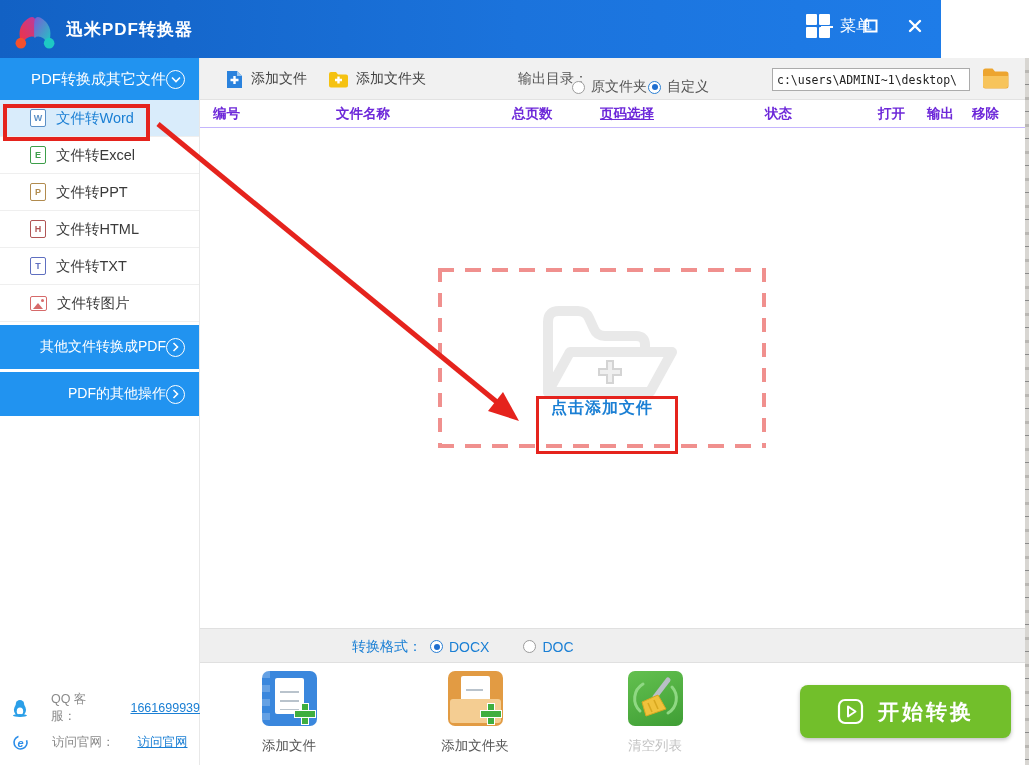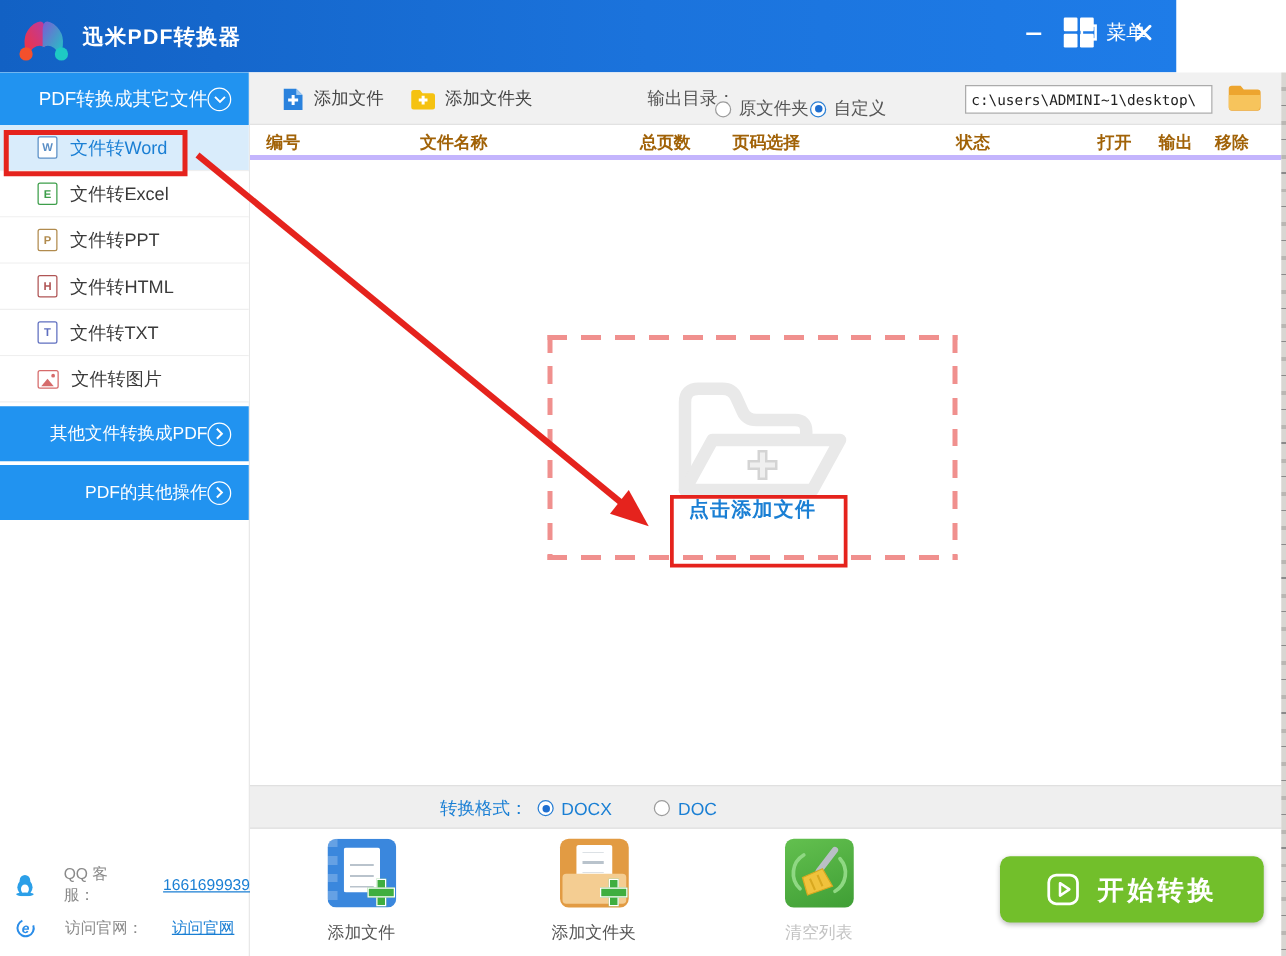--- a/index.html
+++ b/index.html
@@ -5,21 +5,21 @@
   * { margin:0; padding:0; box-sizing:border-box; }
   html,body { width:1029px; height:765px; }
   body { font-family:"Liberation Sans",sans-serif; background:#fff; }
   #app { position:relative; width:1029px; height:765px; overflow:hidden; background:#fff; }
 
   
   .titlebar { position:absolute; left:0; top:0; width:941px; height:58px;
     background:linear-gradient(90deg,#1261c4 0%,#1b73dc 55%,#1e7ce8 100%); display:flex; align-items:center; }
   .logo { width:46px; height:42px; margin-left:12px; }
   .app-title { color:#fff; font-size:17px; font-weight:bold; margin-left:8px; letter-spacing:1px; }
-  .menu-btn { position:absolute; left:806px; top:14px; display:flex; align-items:center; gap:10px; cursor:pointer;margin-left:45px; }
+  .menu-btn { position:absolute; left:806px; top:14px; display:flex; align-items:center; gap:10px; cursor:pointer; }
   .grid-icon { width:24px; height:24px; display:grid; grid-template-columns:11px 11px; grid-template-rows:11px 11px; gap:2px; }
   .grid-icon i { background:#fff; border-radius:1px; }
   .menu-label { color:#fff; font-size:16px; }
   .win-btns { position:absolute; right:10px; top:10px; display:flex; gap:12px; }
   .win-btn { width:32px; height:32px; display:flex; align-items:center; justify-content:center; }
   .win-btn svg { display:block; }
 
   
   .sidebar { position:absolute; left:0; top:58px; width:200px; height:707px; background:#fff; border-right:1px solid #e8e8e8; }
   .side-section { height:42px; background:#2193f0; color:#fff; display:flex; align-items:center;
@@ -50,21 +50,21 @@
   .tool-btn { position:absolute; top:0; height:42px; display:flex; align-items:center; gap:7px; font-size:14px; color:#444; cursor:pointer; }
   .out-label { position:absolute; left:318px; top:0; height:42px; display:flex; align-items:center; font-size:14px; color:#555; }
   .radio-row { position:absolute; top:0; height:58px; display:flex; align-items:center; gap:6px; font-size:14px; color:#555; cursor:pointer; }
   .radio { width:13px; height:13px; border:1px solid #9c9c9c; border-radius:50%; background:#fff; position:relative; flex:none; }
   .radio.sel { border-color:#2a7fd4; }
   .radio.sel::after { content:""; position:absolute; left:2.5px; top:2.5px; width:6px; height:6px; border-radius:50%; background:#1f6fd0; }
   .path-input { position:absolute; left:572px; top:10px; width:198px; height:23px; border:1px solid #ababab;
     background:#fff; font-family:"DejaVu Sans Mono",monospace; font-size:11.5px; color:#222; padding:0 4px; }
   .browse-folder { position:absolute; left:782px; top:9px; cursor:pointer; }
 
-  .thead { position:absolute; left:0; top:42px; width:825px; height:28px; background:#fff; border-bottom:4px solid #c4b5fd; font-size:13.5px; font-weight:bold; color:#a16207; }
+  .thead { position:absolute; left:0; top:42px; width:825px; height:28px; background:#fff; border-bottom:1px solid #c4b5fd; font-size:13.5px; font-weight:bold; color:#6d28d9; }
   .thead span { position:absolute; top:5px; }
 
   
   .dropzone { position:absolute; left:238px; top:210px; width:328px; height:180px; cursor:pointer;
     background-image:
       repeating-linear-gradient(90deg,#f0908e 0 16px,transparent 16px 27px),
       repeating-linear-gradient(90deg,#f0908e 0 16px,transparent 16px 27px),
       repeating-linear-gradient(180deg,#f0908e 0 14px,transparent 14px 25px),
       repeating-linear-gradient(180deg,#f0908e 0 14px,transparent 14px 25px);
     background-size:100% 4px,100% 4px,4px 100%,4px 100%;
@@ -271,21 +271,21 @@
           <path d="M1,4 q0,-2.5 2.5,-2.5 h7 l2.5,3 h11 q2.5,0 2.5,2.5 v12 q0,2.5 -2.5,2.5 h-20.5 q-2.5,0 -2.5,-2.5 z" fill="#eda52f"></path>
           <path d="M1,9 h25 v9.5 q0,2.5 -2.5,2.5 h-20 q-2.5,0 -2.5,-2.5 z" fill="#f7c45c"></path>
         </svg>
       </span>
     </div>
 
     <div class="thead">
       <span style="left:13px;">编号</span>
       <span style="left:136px;">文件名称</span>
       <span style="left:312px;">总页数</span>
-      <span style="left:386px;">页码选择</span>
+      <span style="left:400px;text-decoration:underline;">页码选择</span>
       <span style="left:565px;">状态</span>
       <span style="left:678px;">打开</span>
       <span style="left:727px;">输出</span>
       <span style="left:772px;">移除</span>
     </div>
 
     <div class="dropzone">
       <svg class="folder-glyph" width="160" height="115" viewBox="0 0 160 115">
         <path d="M24,98 L24,28 Q24,17 35,17 L54,17 Q62,17 65,24 L70,35 Q73,42 81,42 L112,42 Q121,42 121,51 L121,58" fill="none" stroke="#e9e9e9" stroke-width="10" stroke-linejoin="round" stroke-linecap="round"></path>
         <path d="M24,98 L46,58 L148,58 L126,98 Z" fill="#fff" stroke="#e9e9e9" stroke-width="10" stroke-linejoin="round"></path>

